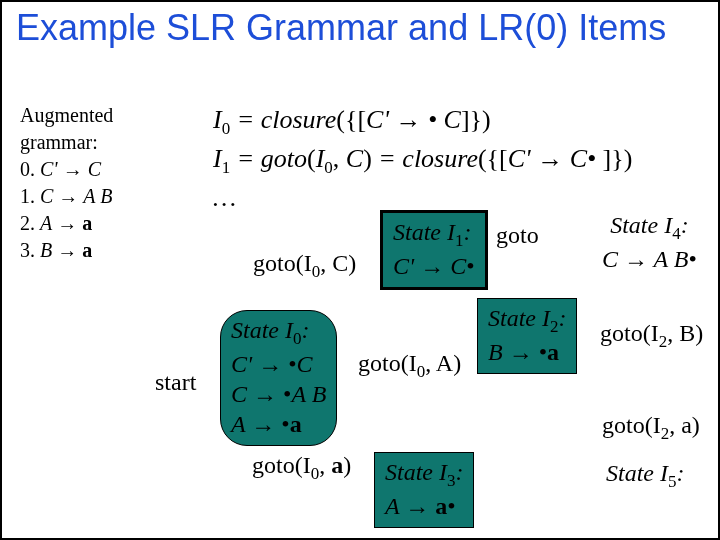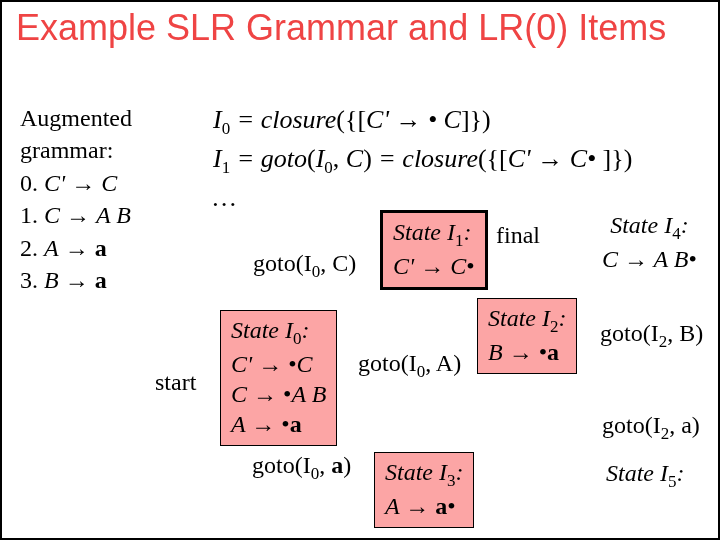--- a/index.html
+++ b/index.html
@@ -18,27 +18,27 @@
     box-sizing: border-box;
     border: 2px solid #000;
   }
   .title {
     position: absolute;
     left: 14px;
     top: 6px;
     font-size: 36px;
     font-family: Arial, sans-serif;
     line-height: 1.1;
-    color: #ef4444;
+    color: #1d4ed8;
   }
   .grammar {
     position: absolute;
     left: 18px;
     top: 100px;
-    font-size: 24px;
+    font-size: 20px;
     line-height: 1.35;
   }
   .closure {
     position: absolute;
     left: 205px;
     top: 100px;
     font-size: 26px;
     font-style: italic;
     line-height: 1.35;
     margin-left: 6px;
@@ -47,21 +47,21 @@
   .sub { font-size: 17px; vertical-align: sub; font-style: normal; }
   .arr { font-family: Arial, sans-serif; font-style: normal; }
 
   .box {
     position: absolute;
     border: 1.5px solid #000;
     padding: 4px 10px 6px 10px;
     font-size: 24px;
     font-style: italic;
     line-height: 1.25;
-    background: #fca5a5;
+    background: #0f766e;
   }
   .heavy {
     border: 3.5px solid #000;
   }
   .plain {
     position: absolute;
     font-size: 24px;
     font-style: italic;
     line-height: 1.25;
   }
@@ -90,34 +90,34 @@
   <div class="closure">
     <div><span>I</span><span class="sub">0</span><span> = closure</span><span style="font-style:normal">({[</span><span>C' </span><span class="arr">→</span><span> • C</span><span style="font-style:normal">]})</span></div>
     <div><span>I</span><span class="sub">1</span><span> = goto</span><span style="font-style:normal">(</span><span>I</span><span class="sub">0</span><span style="font-style:normal">, </span><span>C</span><span style="font-style:normal">)</span><span> = closure</span><span style="font-style:normal">({[</span><span>C' </span><span class="arr">→</span><span> C• </span><span style="font-style:normal">]})</span></div>
     <div>…</div>
   </div>
 
   <div class="box heavy" style="left:378px; top:208px;">
     <div><span>State I</span><span class="sub">1</span><span>:</span></div>
     <div><span>C' </span><span class="arr">→</span><span> C</span><span class="dot">•</span></div>
   </div>
-  <div class="lbl" style="left:494px; top:220px;">final</div>
+  <div class="lbl" style="left:494px; top:220px;">goto</div>
 
   <div class="lbl" style="left:251px; top:248px;">
     <span>goto(I</span><span class="sub">0</span><span>, C)</span>
   </div>
 
   <div class="plain" style="left:600px; top:208px;text-align:center;">
     <div><span>State I</span><span class="sub">4</span><span>:</span></div>
     <div><span>C </span><span class="arr">→</span><span> A B</span><span class="dot">•</span></div>
   </div>
 
   <div class="lbl" style="left:153px; top:350px;margin-top:17px;">start</div>
 
-  <div class="box" style="left:218px; top:308px;">
+  <div class="box" style="left:218px; top:308px;border-radius:27px;">
     <div><span>State I</span><span class="sub">0</span><span>:</span></div>
     <div><span>C' </span><span class="arr">→</span><span> </span><span class="dot">•</span><span>C</span></div>
     <div><span>C </span><span class="arr">→</span><span> </span><span class="dot">•</span><span>A B</span></div>
     <div><span>A </span><span class="arr">→</span><span> </span><span class="dot">•</span><b style="font-style:normal">a</b></div>
   </div>
 
   <div class="lbl" style="left:356px; top:348px;">
     <span>goto(I</span><span class="sub">0</span><span>, A)</span>
   </div>
 

